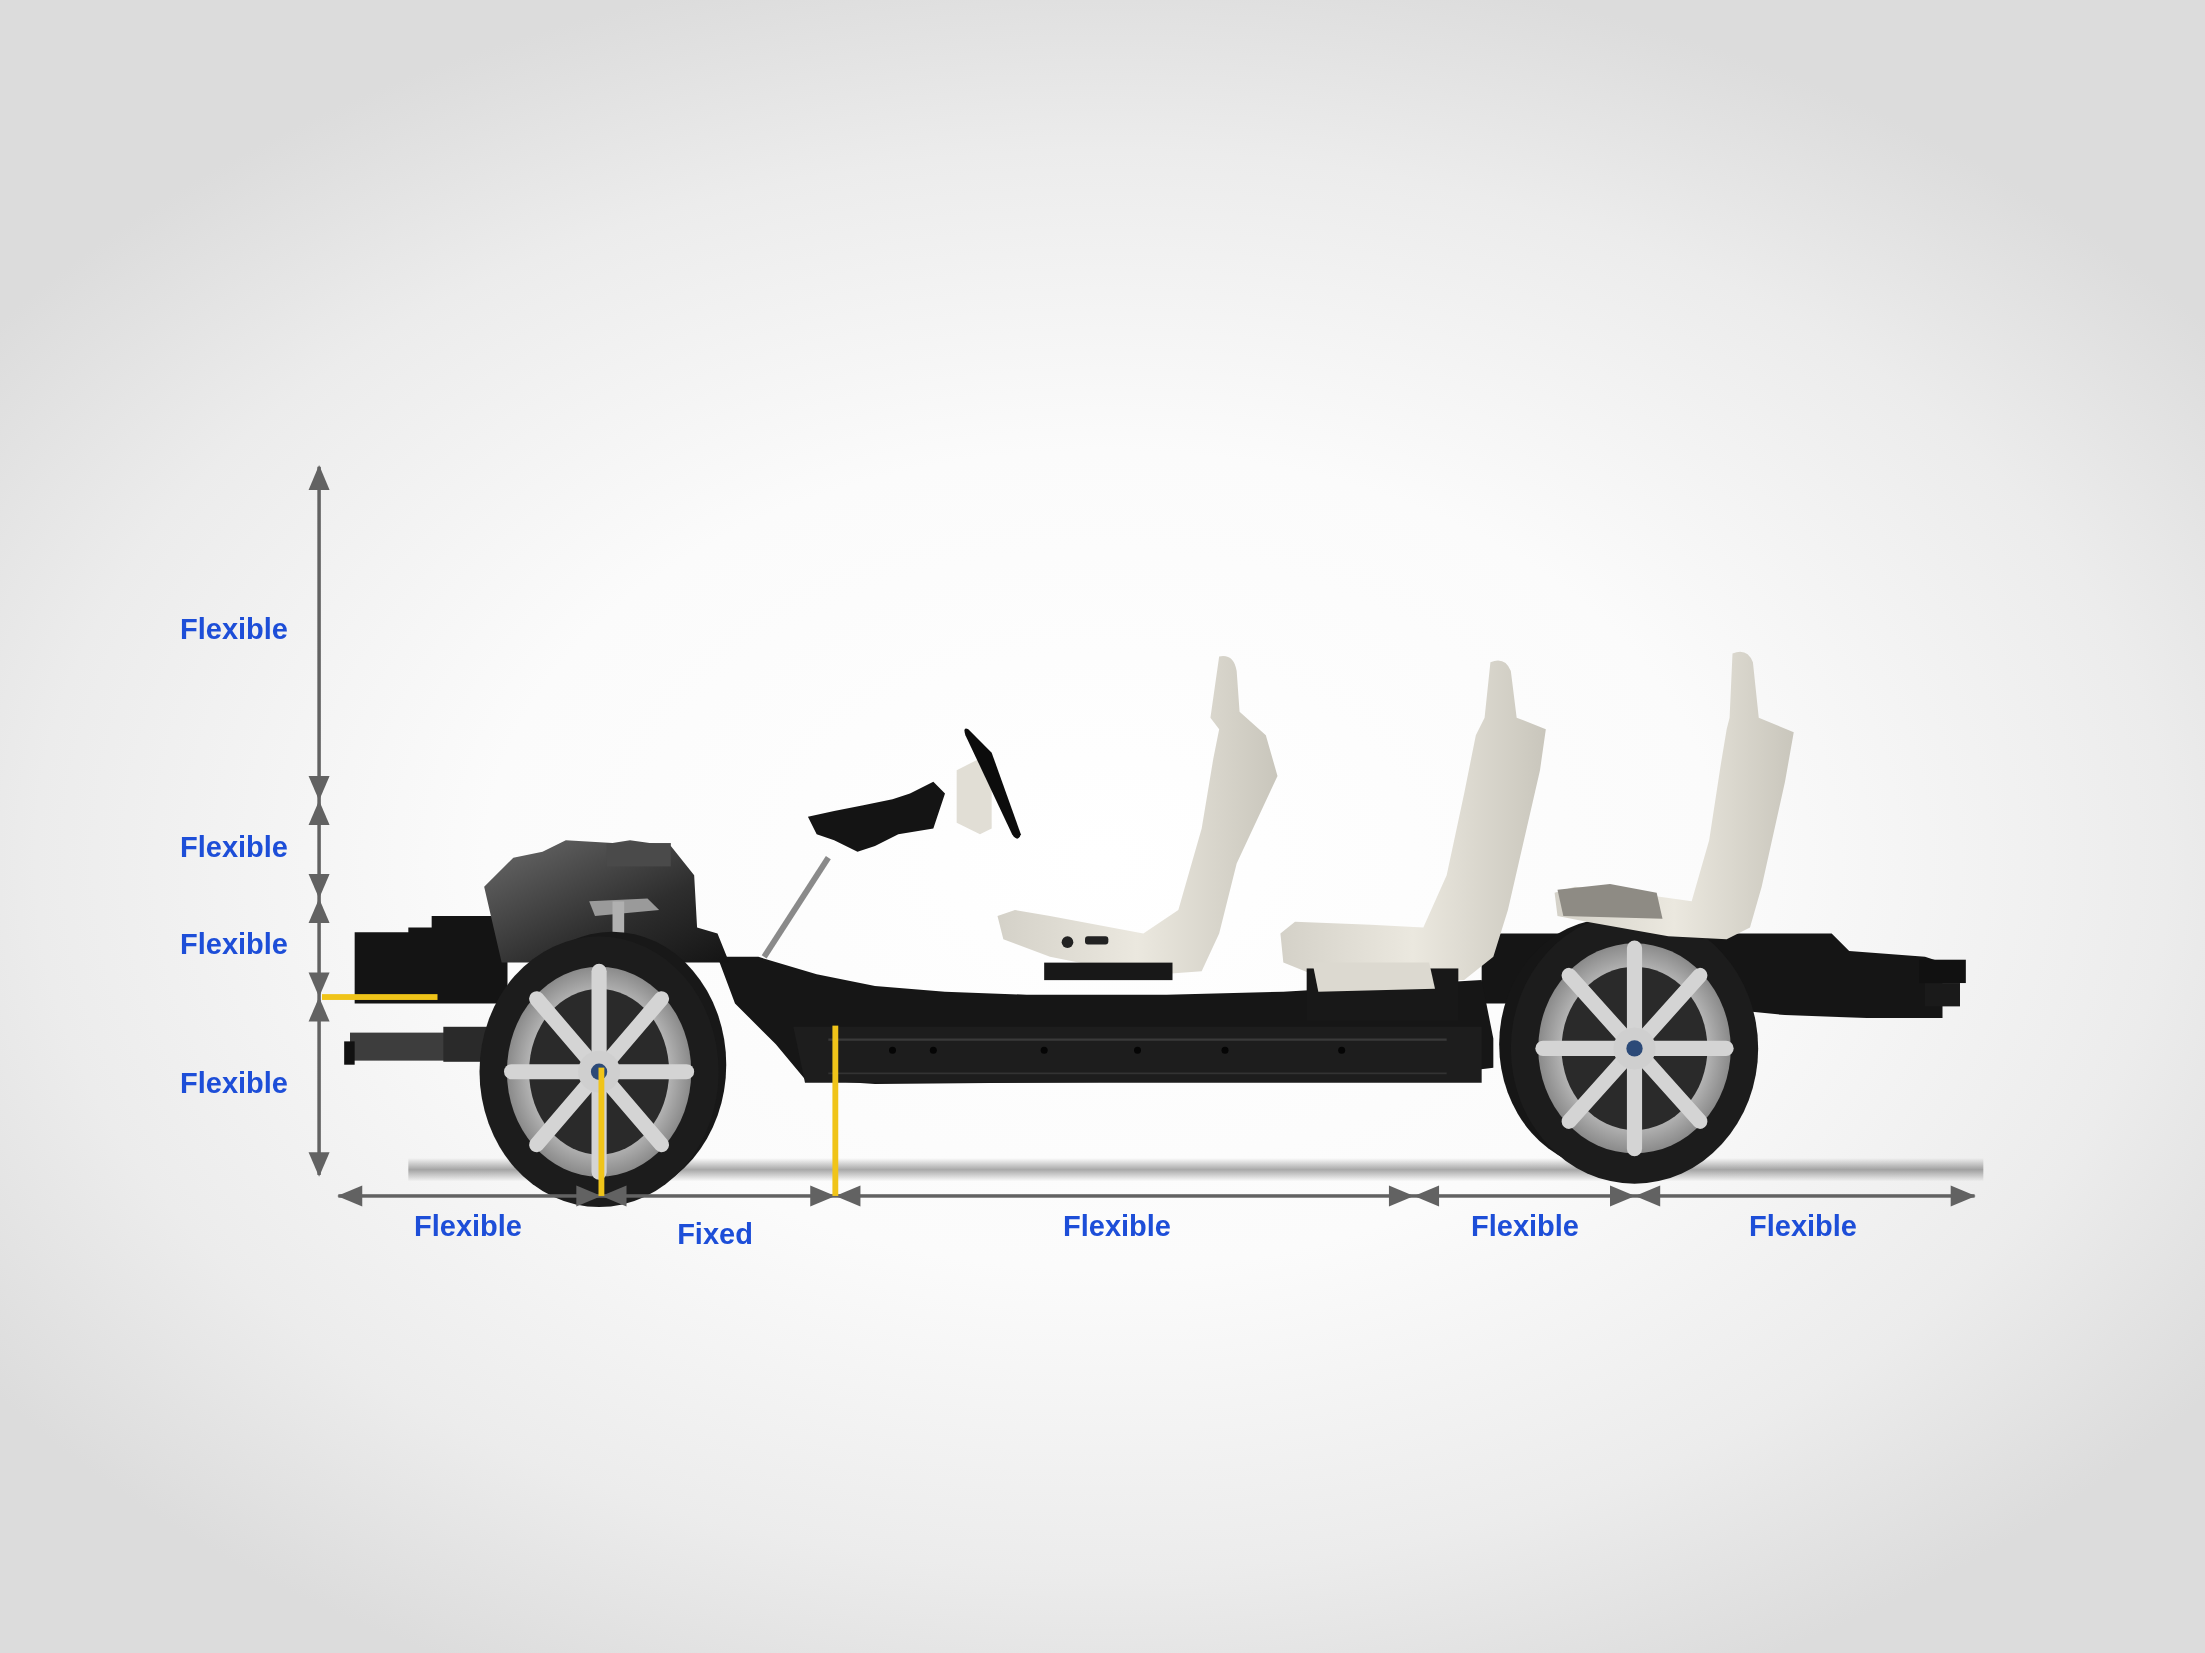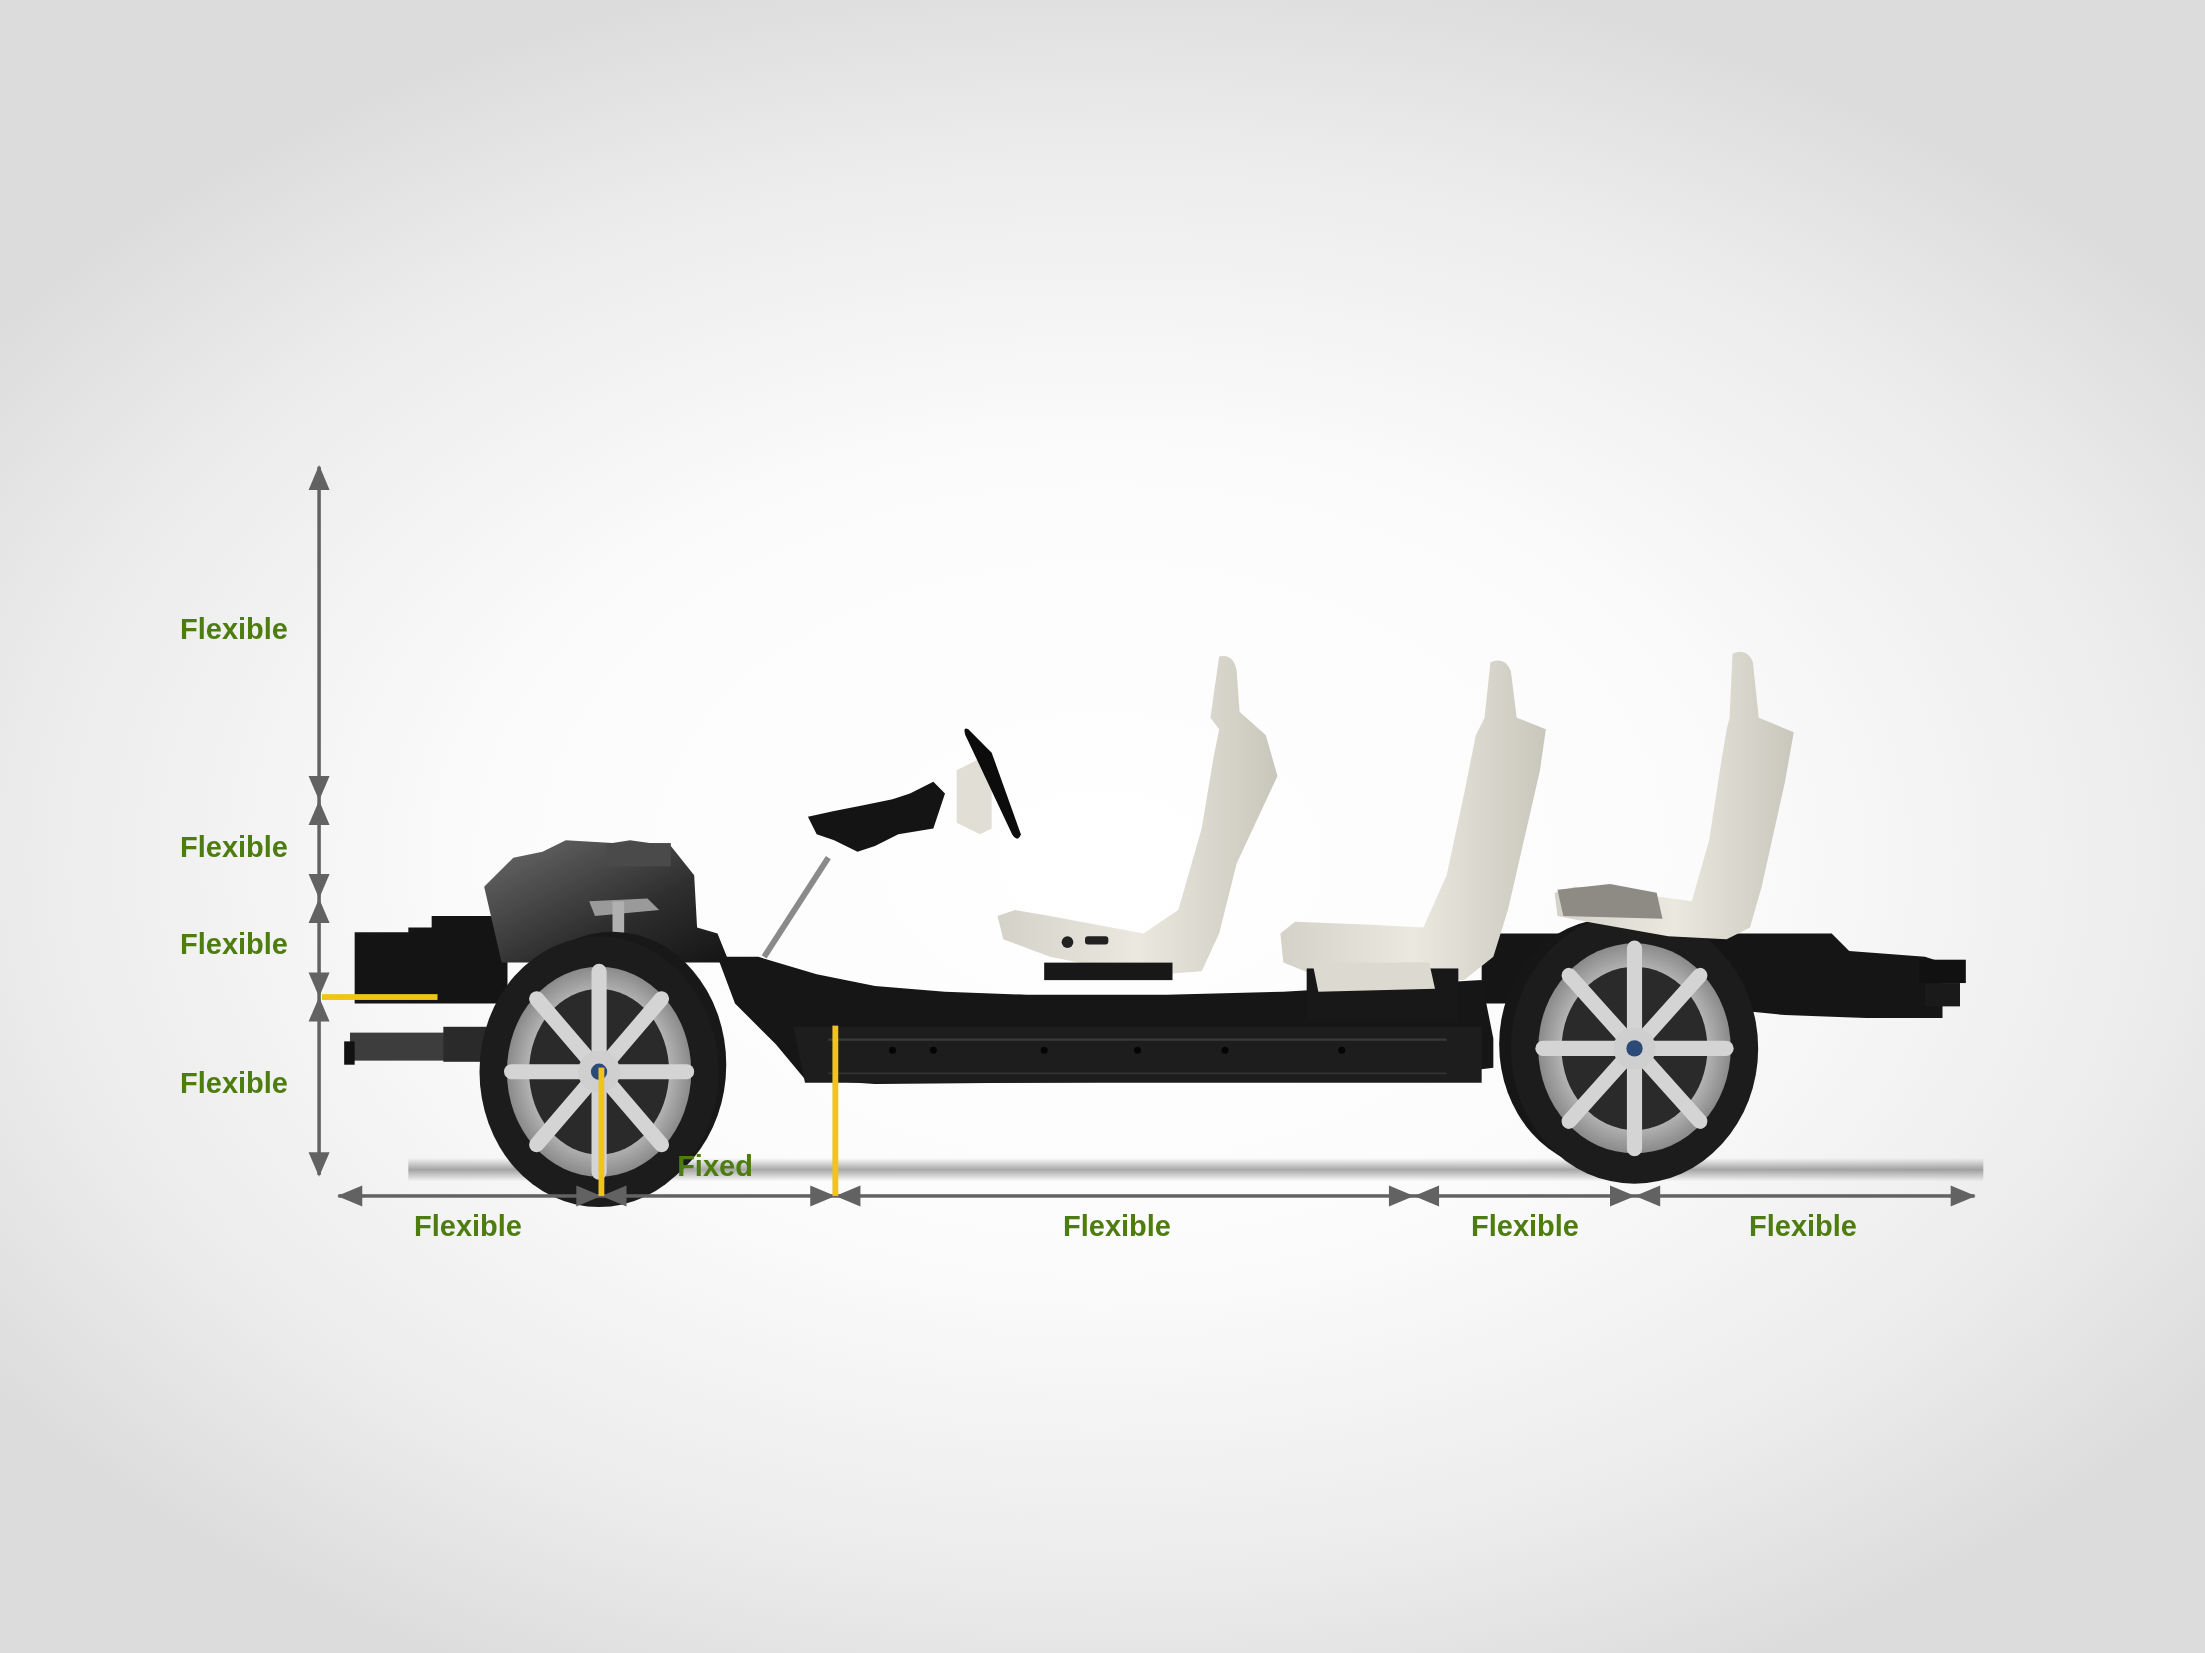--- a/index.html
+++ b/index.html
@@ -1,20 +1,20 @@
 <!DOCTYPE html>
 <html style="font-size:9.3px"><head>
 <meta charset="utf-8">
 <style>
   html,body{margin:0;padding:0;}
   body{width:2205px;height:1654px;overflow:hidden;position:relative;
     background: radial-gradient(ellipse 62% 55% at 50% 52%, #ffffff 0%, #fbfbfb 45%, #ececec 78%, #dcdcdc 100%);
     font-family:"Liberation Sans", sans-serif;}
   #stage{position:absolute;left:0;top:0;width:2205px;height:1654px;}
-  .lbl{position:absolute;font-family:"Liberation Sans", sans-serif;font-weight:bold;font-size:29px;color:#4d7c0f;white-space:nowrap;line-height:1;}
+  .lbl{position:absolute;font-family:"Liberation Sans", sans-serif;font-weight:bold;font-size:29px;color:#1d4ed8;white-space:nowrap;line-height:1;}
   .lbl.v{transform:translateY(-50%);}
   .lbl.h{transform:translateX(-50%);}
 </style>
 </head>
 <body>
 
 <div id="stage">
   <svg width="2205" height="1654" viewBox="0 0 3780 2835" xmlns="http://www.w3.org/2000/svg">
     <defs>
       <radialGradient id="rimG" cx="50%" cy="50%" r="50%">
@@ -180,18 +180,18 @@
   </svg>
 
   
   <div class="lbl v" style="left:180px;top:629px;">Flexible</div>
   <div class="lbl v" style="left:180px;top:847px;">Flexible</div>
   <div class="lbl v" style="left:180px;top:944px;">Flexible</div>
   <div class="lbl v" style="left:180px;top:1083px;">Flexible</div>
 
   
   <div class="lbl h" style="left:468px;top:1212px;">Flexible</div>
-  <div class="lbl h" style="left:715px;top:1152px;">Fixed</div>
+  <div class="lbl h" style="left:715px;top:1220px;">Fixed</div>
   <div class="lbl h" style="left:1117px;top:1212px;">Flexible</div>
   <div class="lbl h" style="left:1525px;top:1212px;">Flexible</div>
   <div class="lbl h" style="left:1803px;top:1212px;">Flexible</div>
 </div>
 
 
 </body></html>

